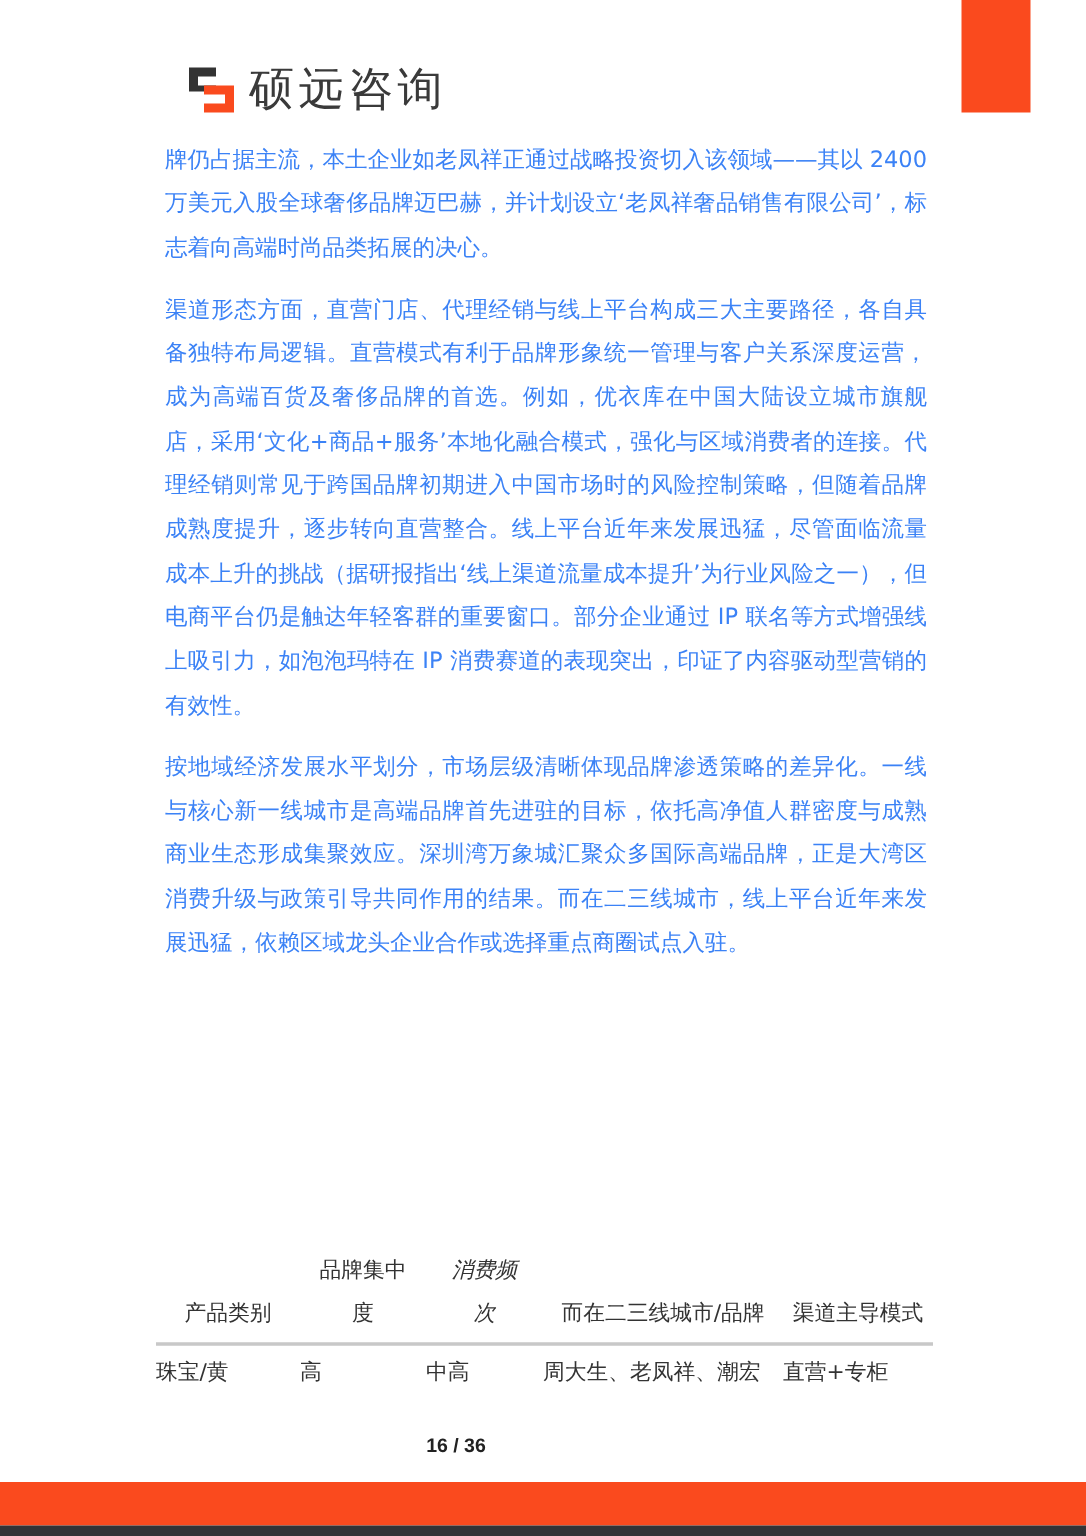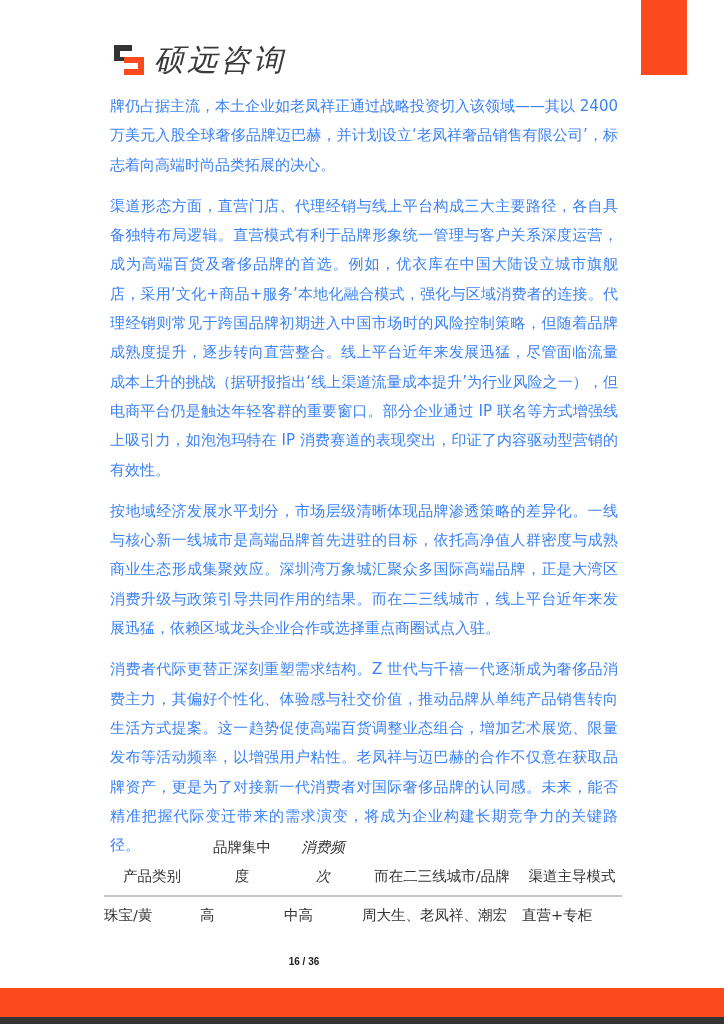--- a/index.html
+++ b/index.html
@@ -18,26 +18,25 @@
     .accent-block {
       position: absolute;
       left: 641px;
       top: 0;
       width: 46px;
       height: 75px;
       background: #fa4a1e;
     }
     .logo {
       position: absolute;
-      left: 112px;
+      left: 124px;
       top: 40px;
       height: 40px;
       display: flex;
       align-items: center;
-      font-style: italic;
     }
     .logo-mark {
       width: 34px;
       height: 34px;
       margin-right: 8px;
     }
     .logo-text {
       font-size: 30px;
       color: #3a3a3a;
       letter-spacing: 3px;
@@ -86,21 +85,21 @@
     .col-1 { width: 84px; }
     .col-2 { width: 78px; }
     .col-3 { width: 160px; }
     .col-4 { width: 100px; }
     .page-num {
       position: absolute;
       left: 0;
       width: 608px;
       top: 956px;
       text-align: center;
-      font-size: 10px;
+      font-size: 13px;
       font-weight: bold;
       color: #222222;
       font-family: "Liberation Sans", sans-serif;
     }
     .footer-bar {
       position: absolute;
       left: 0;
       top: 988px;
       width: 724px;
       height: 29px;
@@ -125,21 +124,20 @@
     <path d="M2 2 H20 V8 H8 V14 H20 V18 H2 Z" fill="#333333"></path>
     <path d="M12 14 H32 V32 H12 V26 H26 V20 H12 Z" fill="#fa4a1e"></path>
   </svg>
   <span class="logo-text">硕远咨询</span>
 </div>
 
 <div class="content">
   <p class="para">牌仍占据主流，本土企业如老凤祥正通过战略投资切入该领域——其以 2400 万美元入股全球奢侈品牌迈巴赫，并计划设立‘老凤祥奢品销售有限公司’，标志着向高端时尚品类拓展的决心。</p>
   <p class="para">渠道形态方面，直营门店、代理经销与线上平台构成三大主要路径，各自具备独特布局逻辑。直营模式有利于品牌形象统一管理与客户关系深度运营，成为高端百货及奢侈品牌的首选。例如，优衣库在中国大陆设立城市旗舰店，采用‘文化+商品+服务’本地化融合模式，强化与区域消费者的连接。代理经销则常见于跨国品牌初期进入中国市场时的风险控制策略，但随着品牌成熟度提升，逐步转向直营整合。线上平台近年来发展迅猛，尽管面临流量成本上升的挑战（据研报指出‘线上渠道流量成本提升’为行业风险之一），但电商平台仍是触达年轻客群的重要窗口。部分企业通过 IP 联名等方式增强线上吸引力，如泡泡玛特在 IP 消费赛道的表现突出，印证了内容驱动型营销的有效性。</p>
   <p class="para">按地域经济发展水平划分，市场层级清晰体现品牌渗透策略的差异化。一线与核心新一线城市是高端品牌首先进驻的目标，依托高净值人群密度与成熟商业生态形成集聚效应。深圳湾万象城汇聚众多国际高端品牌，正是大湾区消费升级与政策引导共同作用的结果。而在二三线城市，线上平台近年来发展迅猛，依赖区域龙头企业合作或选择重点商圈试点入驻。</p>
-  <p class="para">消费者代际更替正深刻重塑需求结构。Z 世代与千禧一代逐渐成为奢侈品消费主力，其偏好个性化、体验感与社交价值，推动品牌从单纯产品销售转向生活方式提案。这一趋势促使高端百货调整业态组合，增加艺术展览、限量发布等活动频率，以增强用户粘性。老凤祥与迈巴赫的合作不仅意在获取品牌资产，更是为了对接新一代消费者对国际奢侈品牌的认同感。未来，能否精准把握代际变迁带来的需求演变，将成为企业构建长期竞争力的关键路径。</p>
 </div>
 
 <table class="tbl">
   <thead>
     <tr>
       <th class="col-0">产品类别</th>
       <th class="col-1"><span style="display:inline-block;width:4.2em;">品牌集中度</span></th>
       <th class="col-2"><span style="display:inline-block;width:3.2em;font-style:italic;">消费频次</span></th>
       <th class="col-3">而在二三线城市/品牌</th>
       <th class="col-4">渠道主导模式</th>

